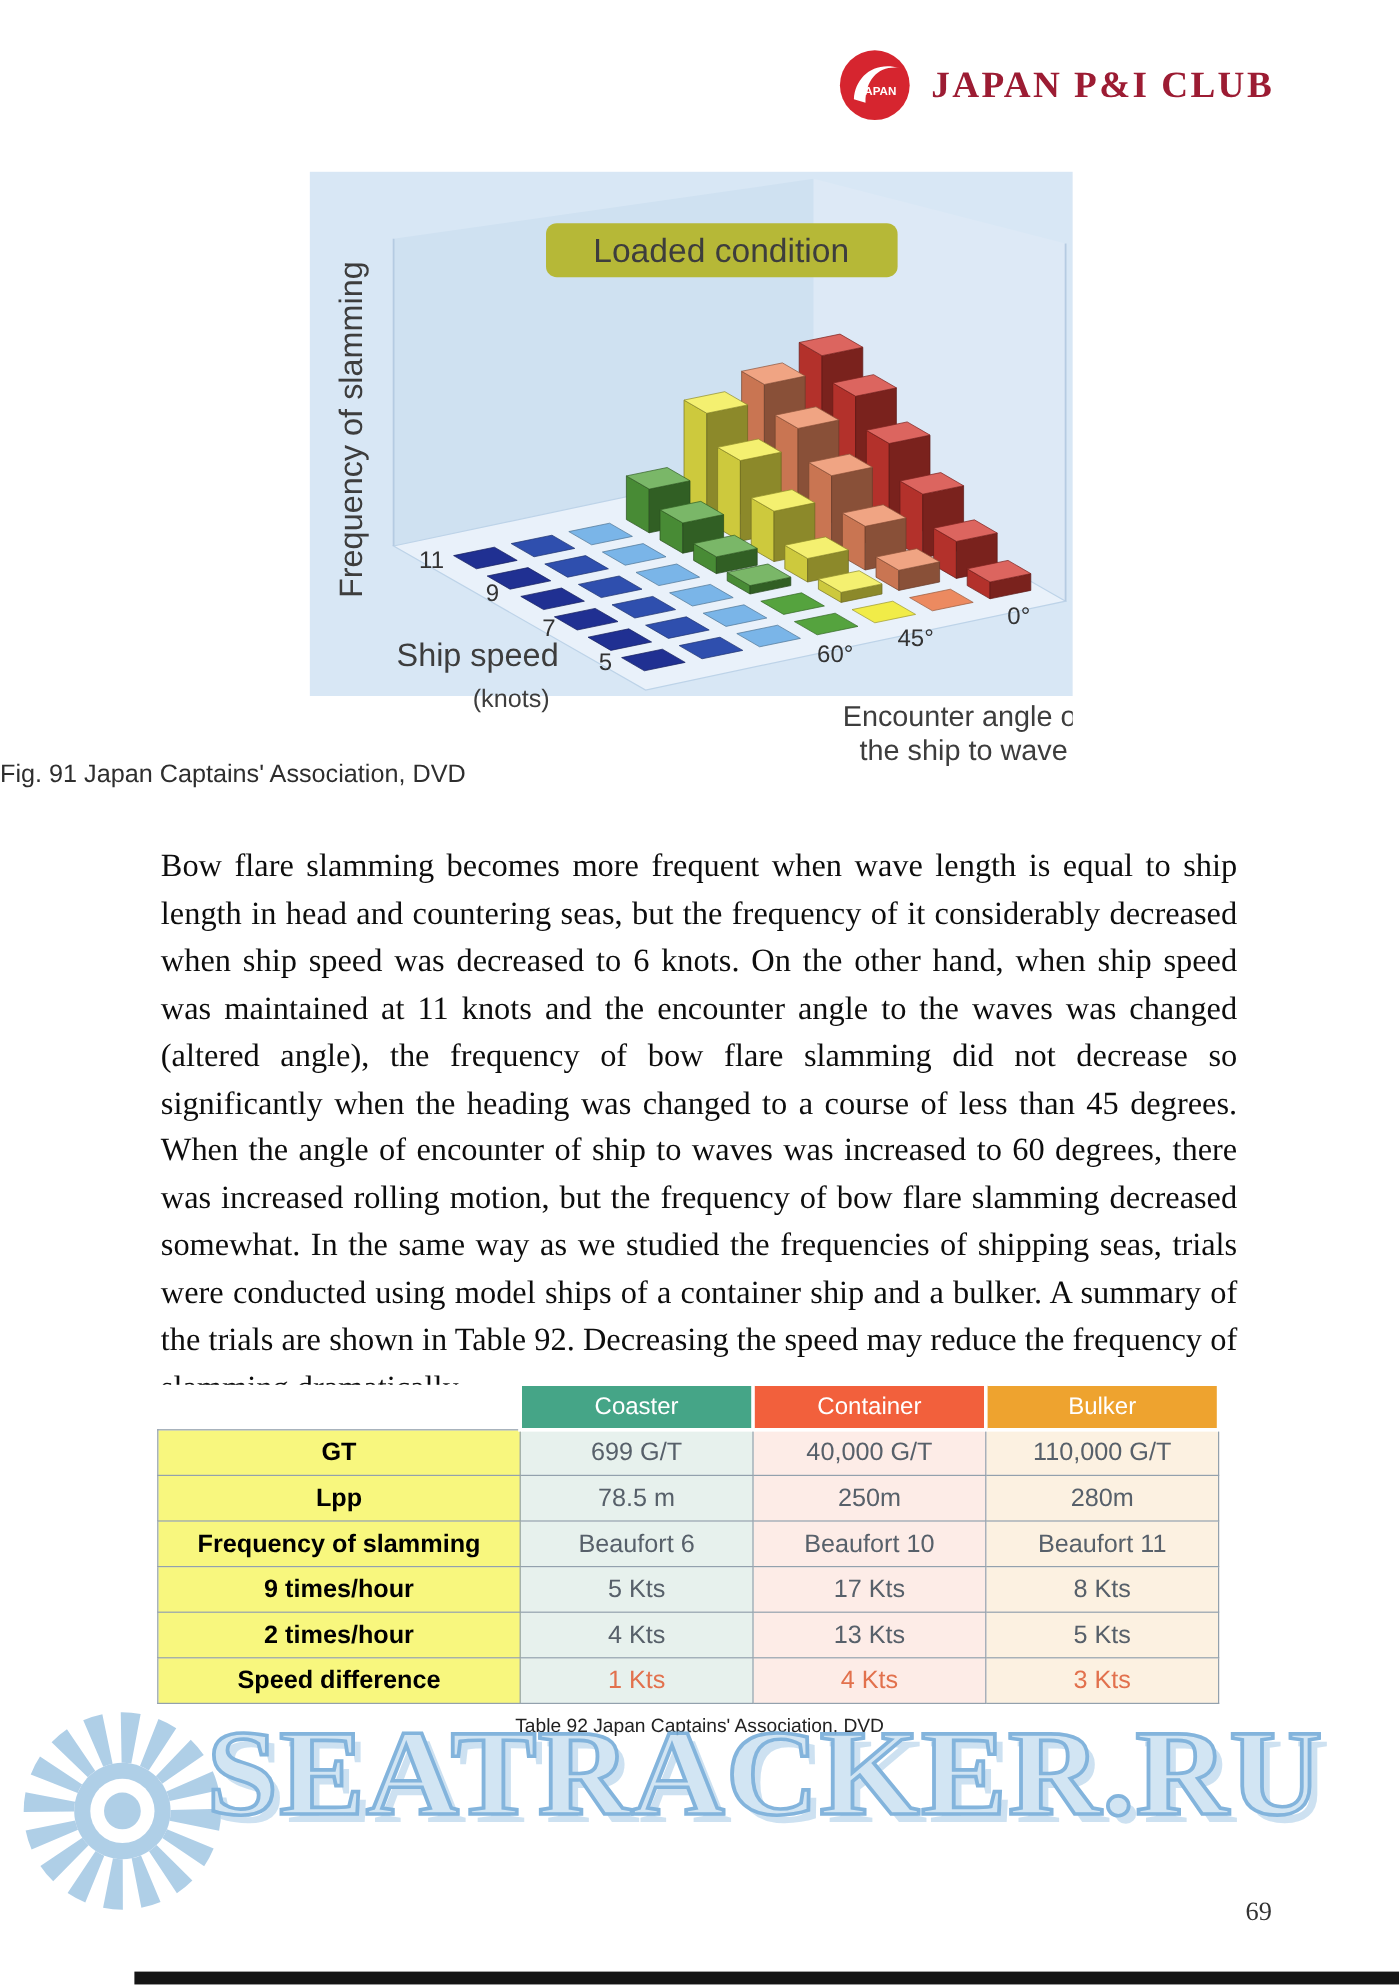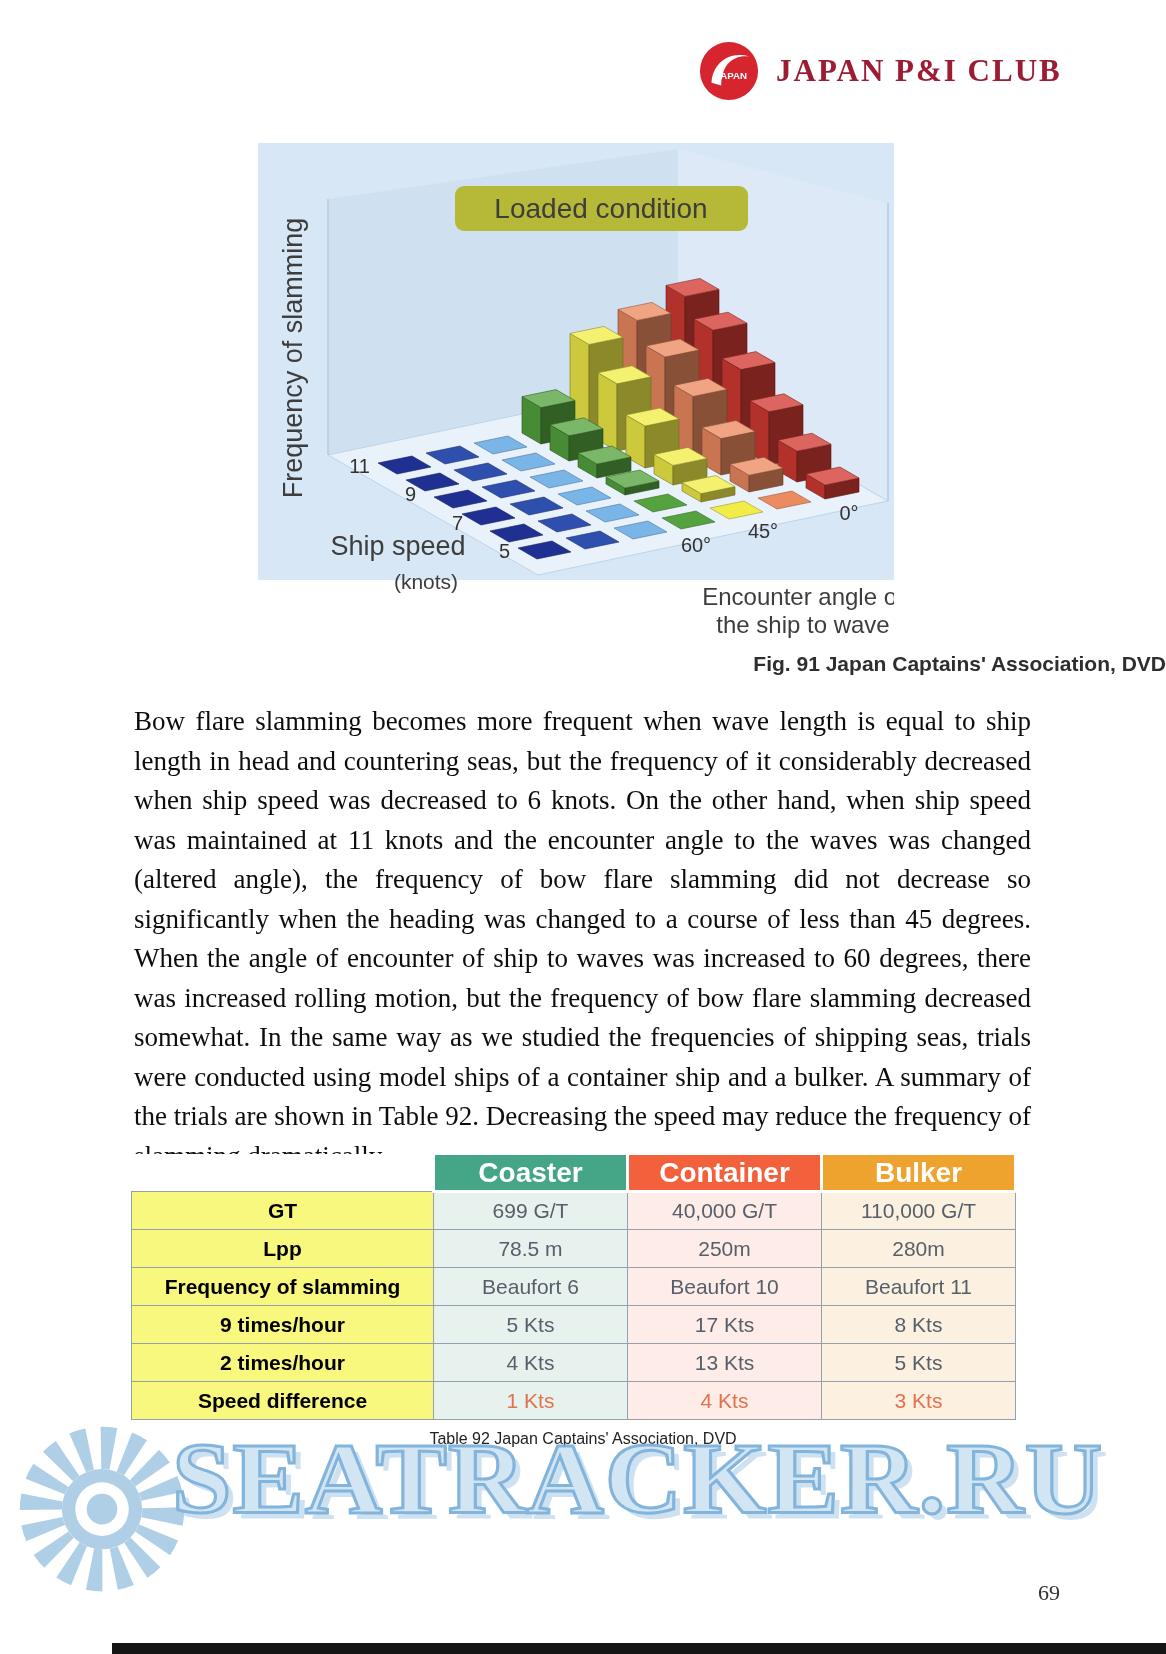--- a/index.html
+++ b/index.html
@@ -13,22 +13,22 @@
   .brand { position:absolute; top:40px; left:698px; display:flex; align-items:center; gap:16px; }
   .logo { width:62px; height:62px; }
   .brand-text {
     font-family:"Liberation Serif", serif; font-weight:bold; font-size:31px;
     color:#9c1c33; letter-spacing:2px; white-space:nowrap;
   }
 
   
   .chart-fig { position:absolute; left:258px; top:143px; width:522px; height:500px; }
   .fig-caption {
-    position:absolute; top:652px; left:0; right:0; text-align:right;
-    font-family:"Liberation Sans", sans-serif; font-size:21px; color:#2e2e2e;font-weight:bold;
+    position:absolute; top:634px; left:0; right:0; text-align:left;
+    font-family:"Liberation Sans", sans-serif; font-size:21px; color:#2e2e2e;
   }
   .chart-label { font-family:"Liberation Sans", sans-serif; fill:#3d3d3d; }
   .chart-tick  { font-family:"Liberation Sans", sans-serif; fill:#333; font-size:20px; }
 
   
   .body-text {
     position:absolute; left:134px; top:702px; width:897px;
     font-size:27px; line-height:39.5px; text-align:justify; color:#0d0d0d;
   }
 
@@ -37,21 +37,21 @@
     position:absolute; top:1114px; left:0; right:0; text-align:center;
     font-family:"Liberation Sans", sans-serif; font-weight:bold; font-size:23px; color:#000;
   }
   table.data-table {
     position:absolute; left:131px; top:1152px; width:884px;
     border-collapse:collapse; table-layout:fixed;
     font-family:"Liberation Sans", sans-serif;
   }
   table.data-table th, table.data-table td { height:38px; text-align:center; vertical-align:middle; }
   th.corner { background:#ffffff; border:none; }
-  th.col-h  { color:#ffffff; font-weight:bold; font-size:28px; border:3px solid #ffffff; height:36px; }
+  th.col-h  { color:#ffffff; font-weight:normal; font-size:20px; border:3px solid #ffffff; height:36px; }
   th.row-label {
     background:#f8f77e; border:1px solid #93a1ad; font-weight:bold;
     font-size:21px; color:#000;
   }
   td.cell { border:1px solid #93a1ad; font-size:21px; color:#57606a; }
   td.c0 { background:#e7f1ed;margin-top:25px; }
   td.c1 { background:#fdece7; }
   td.c2 { background:#fcf1e1; }
   td.accent { color:#e2714d; }
   .table-caption {

